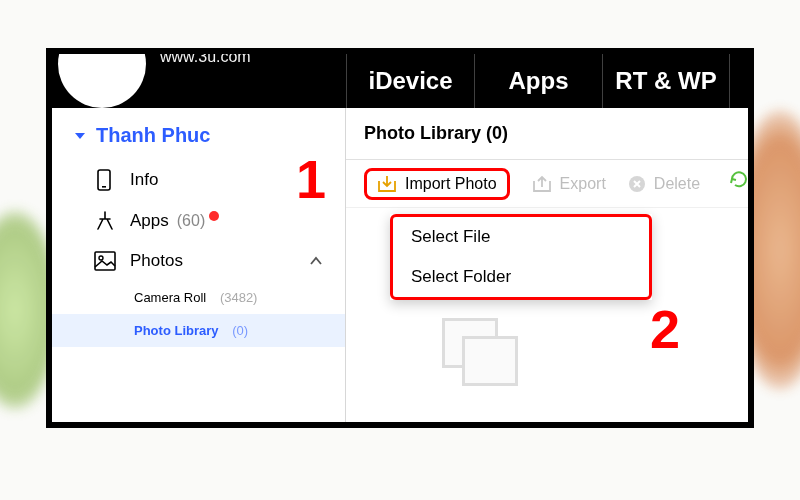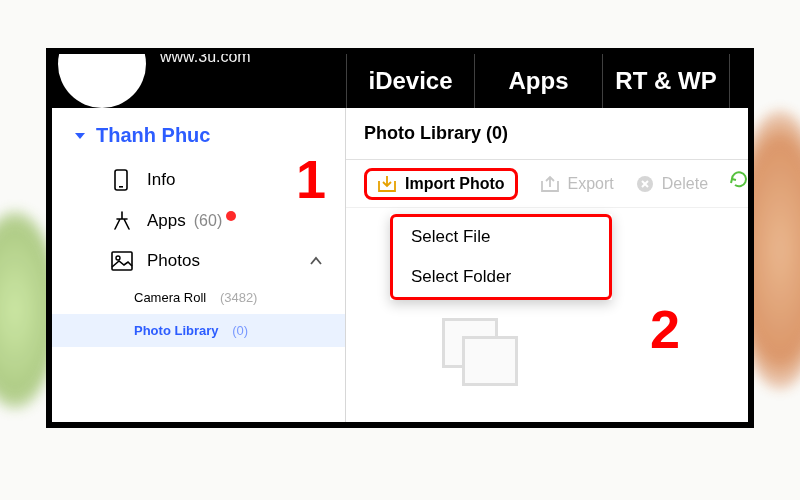--- a/index.html
+++ b/index.html
@@ -19,41 +19,41 @@
   .top-tabs { position: absolute; left: 294px; top: 0; height: 100%; display: flex; }
   .top-tab { width: 128px; display: flex; align-items: center; justify-content: center; font-size: 24px; font-weight: 600; color: #fff; border-left: 1px solid rgba(255,255,255,.25); cursor: pointer; }
   .top-tab:last-child { border-right: 1px solid rgba(255,255,255,.25); }
 
   .body { display: flex; height: calc(100% - 54px); }
 
   
   .sidebar { width: 294px; border-right: 1px solid #d7d7d7; position: relative; background: #fff; }
   .device-row { display: flex; align-items: center; padding: 16px 18px 12px 22px; color: #2d5dff; font-weight: 600; font-size: 20px; cursor: pointer; }
   .device-row .chev { margin-right: 10px; display:inline-flex; }
-  .side-item { display: flex; align-items: center; padding: 10px 18px 10px 59px; font-size: 17px; cursor: pointer; position: relative; }
+  .side-item { display: flex; align-items: center; padding: 10px 18px 10px 42px; font-size: 17px; cursor: pointer; position: relative; }
   .side-item .icon { width: 22px; margin-right: 14px; display: inline-flex; }
   .side-item .count { color: #888; margin-left: 8px; font-size: 16px; }
   .side-item .dot { width: 10px; height: 10px; background: #ff2a2a; border-radius: 50%; margin-left: 4px; margin-top: -10px; }
   .side-item .expand { position: absolute; right: 22px; display:inline-flex; }
   .sub-item { padding: 9px 18px 9px 82px; font-size: 13px; cursor: pointer; }
   .sub-item .count { color: #aaa; margin-left: 10px; }
   .sub-item.active { background: #eaf2ff; color: #2d5dff; font-weight: 600; }
   .sub-item.active .count { color: #2d5dff; opacity: .6; font-weight: 400; }
 
   
   .main { flex: 1; background: #fff; position: relative; }
   .panel-title-row { height: 52px; display: flex; align-items: center; padding-left: 18px; border-bottom: 1px solid #e0e0e0; font-size: 18px; font-weight: 600; }
   .toolbar { height: 48px; display: flex; align-items: center; padding-left: 18px; gap: 22px; border-bottom: 1px solid #f0f0f0; }
   .tbtn { display: inline-flex; align-items: center; gap: 8px; font-size: 16px; cursor: pointer; }
   .tbtn.disabled { color: #bdbdbd; cursor: default; }
   .tbtn .icon { display:inline-flex; }
-  .tbtn.import { border: 3px solid #ff0000; border-radius: 8px; padding: 4px 10px; font-weight: bold; }
-
-  
-  .dropdown { position: absolute; left: 44px; top: 106px; width: 222px; background: #fff; box-shadow: 0 4px 12px rgba(0,0,0,.2); z-index: 5; }
+  .tbtn.import { border: 3px solid #ff0000; border-radius: 8px; padding: 4px 10px; }
+
+  
+  .dropdown { position: absolute; left: 44px; top: 106px; width: 262px; background: #fff; box-shadow: 0 4px 12px rgba(0,0,0,.2); z-index: 5; }
   .dd-inner { border: 3px solid #ff0000; border-radius: 6px; }
   .dd-item { padding: 10px 18px; font-size: 17px; cursor: pointer; }
 
   
   .placeholder { position: absolute; left: 96px; top: 210px; width: 92px; height: 80px; }
   .placeholder .sq { position: absolute; border: 3px solid #ddd; background: #fafafa; }
   .placeholder .sq.a { left: 0; top: 0; width: 56px; height: 50px; }
   .placeholder .sq.b { left: 20px; top: 18px; width: 56px; height: 50px; }
 
   

